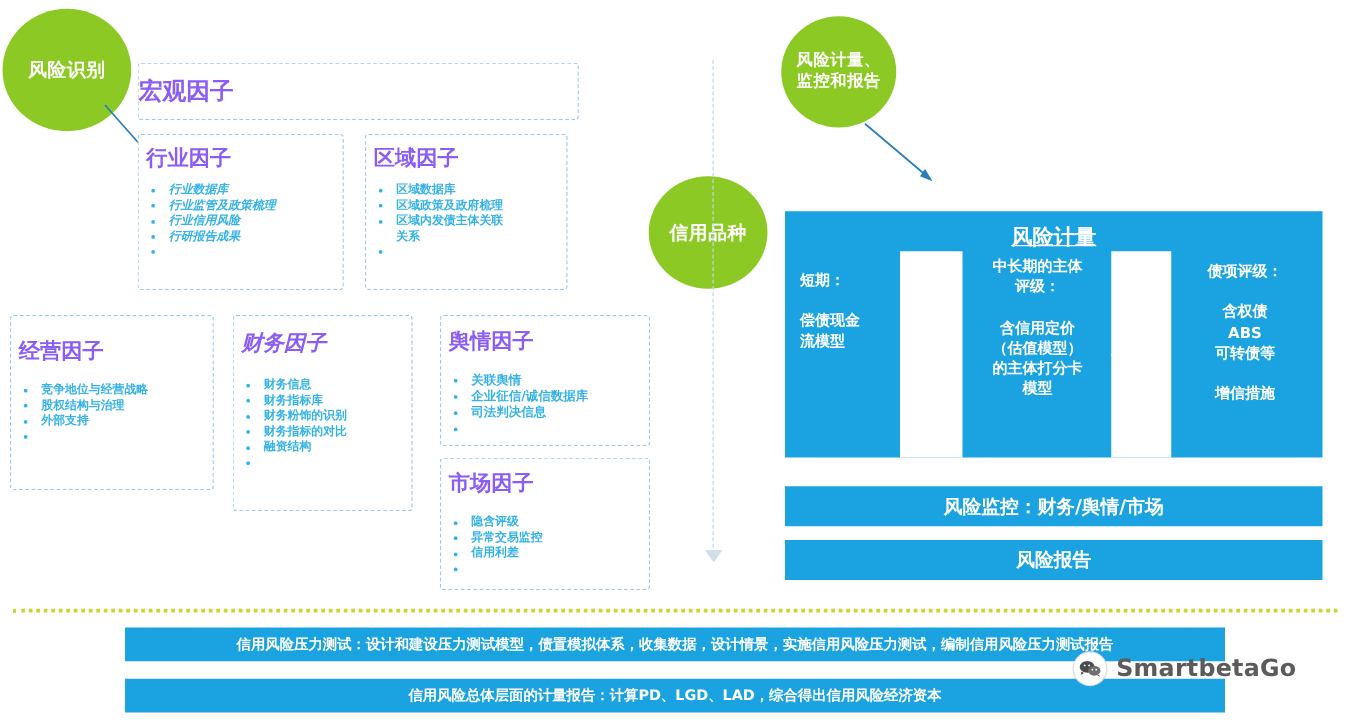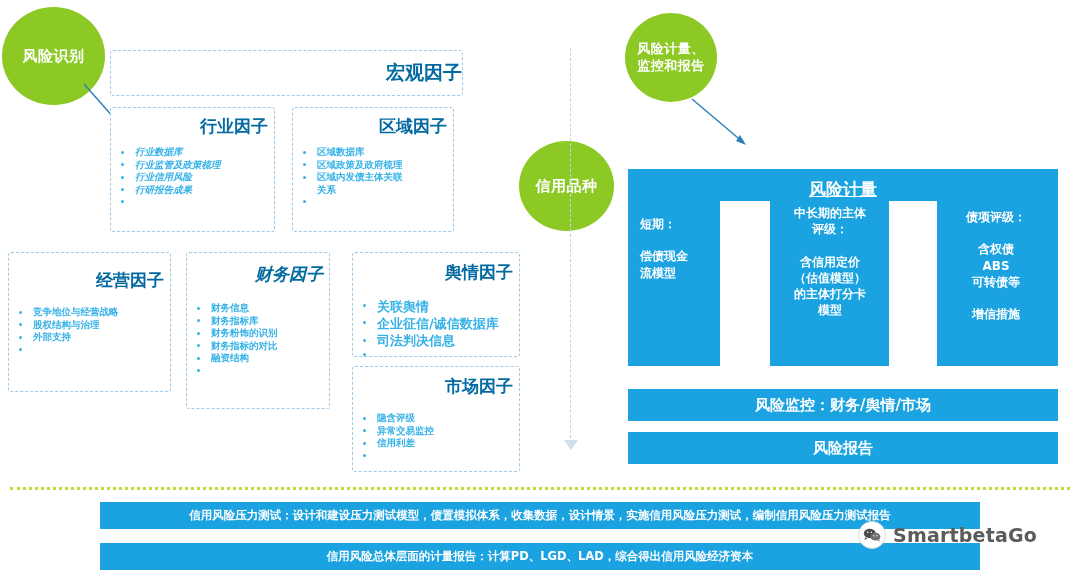--- a/index.html
+++ b/index.html
@@ -38,23 +38,23 @@
   }
   .green-circle span { display: block; padding: 0 6px; }
 
   
   .dbox {
     border: 1px dashed #9ec9e8;
     border-radius: 3px;
     background: #ffffff;
   }
   .dbox-title {
-    color: #0369a1;
-    font-weight: bold;
-    text-align: right;
+    color: #8b5cf6;
+    font-weight: bold;
+    text-align: left;
     width: 100%;
   }
   .bullets {
     list-style: none;
     margin: 0;
     padding: 0;
     color: #36b2e8;
   }
   .bullets li {
     position: relative;
@@ -233,21 +233,21 @@
       <li>财务指标库</li>
       <li>财务粉饰的识别</li>
       <li>财务指标的对比</li>
       <li>融资结构</li>
       <li class="empty"></li>
     </ul>
   </div>
 
   <div class="abs dbox" style="left:352px; top:252px; width:168px; height:105px; padding:8px 6px 4px 6px;">
     <div class="dbox-title" style="font-size:17px; margin-bottom:14px;">舆情因子</div>
-    <ul class="bullets" style="font-size:13px;">
+    <ul class="bullets" style="font-size:10px;">
       <li>关联舆情</li>
       <li>企业征信/诚信数据库</li>
       <li>司法判决信息</li>
       <li class="empty"></li>
     </ul>
   </div>
 
   <div class="abs dbox" style="left:352px; top:366px; width:168px; height:106px; padding:8px 6px 4px 6px;">
     <div class="dbox-title" style="font-size:17px; margin-bottom:14px;">市场因子</div>
     <ul class="bullets" style="font-size:9.5px;">

